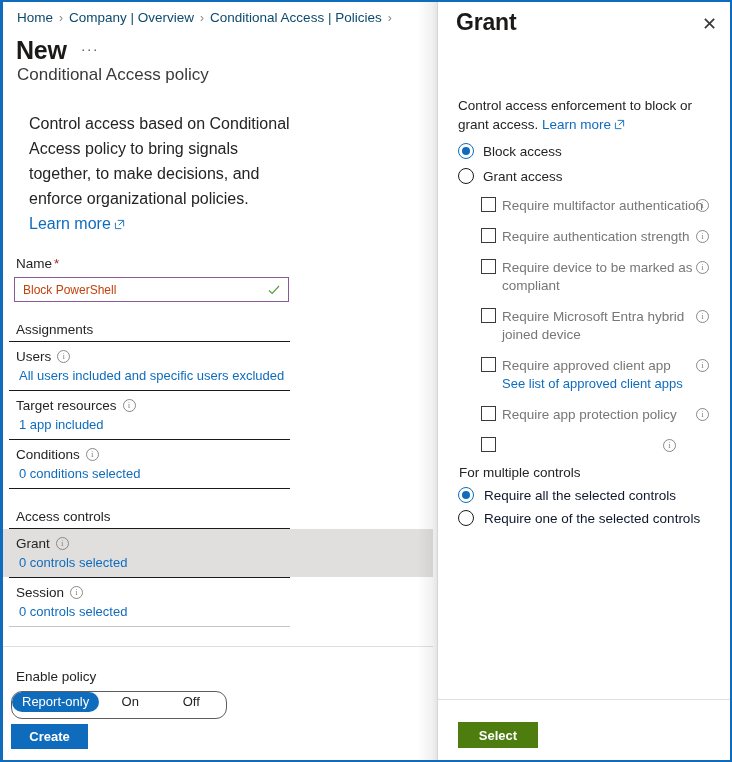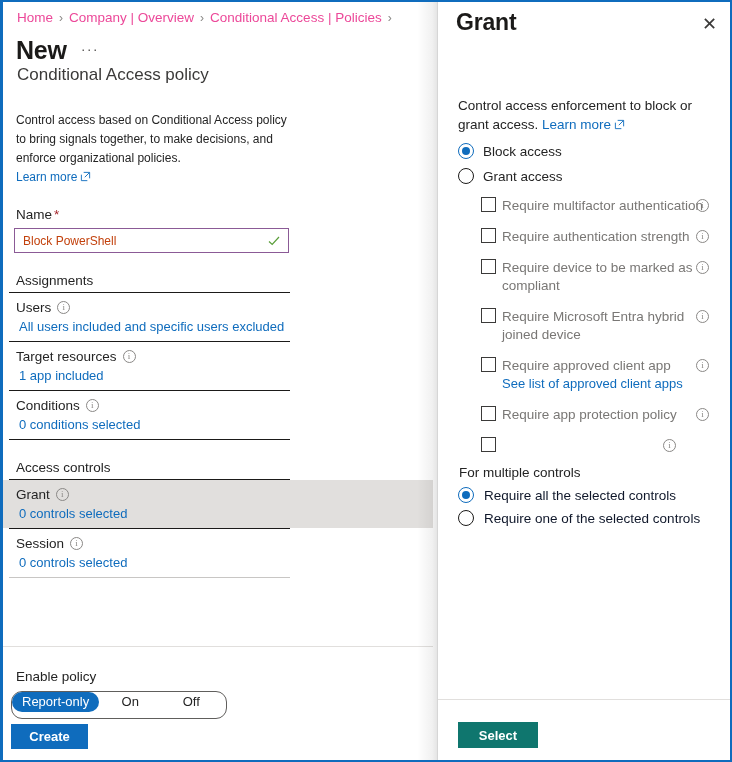--- a/index.html
+++ b/index.html
@@ -29,44 +29,44 @@
     background: #fff;
   }
 
   .breadcrumb {
     padding: 6px 0 0 14px;
     font-size: 13.5px;
     color: #0f6cbd;
     white-space: nowrap;
     line-height: 20px;
   }
-  .breadcrumb .crumb { color: #ec4899; cursor: pointer; }
+  .breadcrumb .crumb { color: #0c4a6e; cursor: pointer; }
   .breadcrumb .sep { color: #8a8886; margin: 0 6px; font-size: 12px; }
 
   .title-row {
     display: flex; align-items: flex-end; gap: 14px;
     padding: 8px 0 0 13px;
   }
   .title-row h1 {
     font-size: 25px; font-weight: 600; color: #1b1a19;
     letter-spacing: -0.2px; line-height: 28px;
   }
   .ellipsis-btn {
     font-size: 15px; color: #605e5c; letter-spacing: 1px;
     padding-bottom: 7px; cursor: pointer;
   }
   .subtitle {
     padding: 1px 0 0 14px;
     font-size: 17px; color: #3b3a39;
   }
 
   .intro {
-    padding: 26px 0 0 13px;
+    padding: 26px 0 0 26px;
     width: 290px;
-    font-size: 12px; color: #242424; line-height: 19px;
+    font-size: 16px; color: #242424; line-height: 25px;
   }
   .link { color: #0f6cbd; cursor: pointer; }
   .ext-ico { display: inline-block; width: 11px; height: 11px; vertical-align: -1px; margin-left: 3px; }
 
   .field-label {
     padding: 20px 0 0 13px;
     font-size: 13.5px; color: #242424;
   }
   .req { color: #a4262c; margin-left: 2px; }
 
@@ -230,21 +230,21 @@
   }
   .multi-radio span.lbl { font-size: 13.5px; color: #0f172a; }
 
   .blade-foot-div {
     position: absolute; left: 0; top: 697px;
     width: 294px; height: 1px; background: #e1dfdd;
   }
   .select-btn {
     position: absolute; left: 20px; top: 720px;
     width: 80px; height: 26px;
-    background: #0f766e; color: #fff;
+    background: #4d7c0f; color: #fff;
     font-size: 13px; font-weight: 600;
     display: flex; align-items: center; justify-content: center;
     cursor: pointer;
   }
 </style>
 </head>
 <body>
 
 <div id="app">
 

